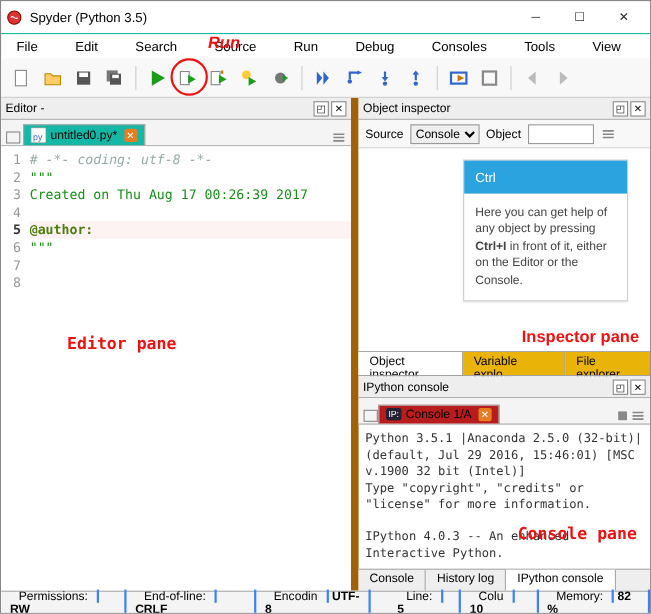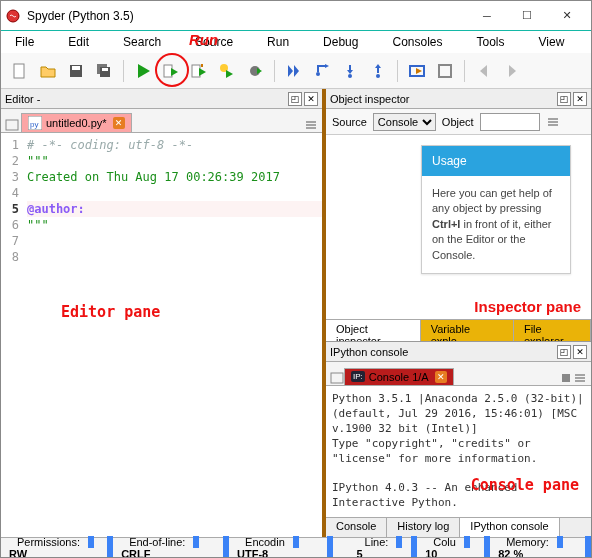--- a/index.html
+++ b/index.html
@@ -11,37 +11,37 @@
 .winbtns div { width: 40px; height: 26px; display: flex; align-items: center; justify-content: center; color: #333; }
 .menubar { height: 22px; display: flex; align-items: center; padding: 0 6px; gap: 18px; }
 .menubar span { padding: 2px 8px; font-size: 12px; cursor: default; }
 .toolbar { height: 36px; display: flex; align-items: center; padding: 0 6px; gap: 2px; border-bottom: 1px solid #ccc; background: #f8f8f8; position: relative; }
 .tbtn { width: 26px; height: 26px; display: flex; align-items: center; justify-content: center; border: 1px solid transparent; }
 .tbtn svg { width: 18px; height: 18px; }
 .sep { width:1px; height:22px; background:#ccc; margin:0 4px; }
 .run-circle { position:absolute; left:154px; top:0px; width:34px; height:34px; border:2px solid #e11; border-radius:50%; pointer-events:none; }
 .run-label { position:absolute; left:188px; top:-22px; color:#e11; font-weight:bold; font-size:14px; font-style:italic; }
 .body { display:flex; height: calc(100% - 30px - 22px - 36px - 20px); }
-.left { width: 325px; display:flex; flex-direction:column; border-right:4px solid #a16207; }
+.left { width: 325px; display:flex; flex-direction:column; border-right:7px solid #a16207; }
 .right { flex:1; display:flex; flex-direction:column; }
 .panehdr { height:20px; background:#eee; border-bottom:1px solid #aaa; display:flex; align-items:center; padding:0 4px; font-size:11px; }
 .panehdr .t { flex:1; }
 .panehdr .pb { width:14px; height:14px; margin-left:2px; border:1px solid #888; display:flex; align-items:center; justify-content:center; font-size:9px; background:#fff; }
 .tabrow { height:24px; display:flex; align-items:flex-end; padding:2px 4px 0; background:#f4f4f4; border-bottom:1px solid #aaa; gap:2px;}
-.filetab { display:flex; align-items:center; padding:2px 6px; background:#fca5a5; border:1px solid #aaa; border-bottom:none; font-size:11px; }
+.filetab { display:flex; align-items:center; padding:2px 6px; background:#14b8a6; border:1px solid #aaa; border-bottom:none; font-size:11px; }
 .filetab .ficon { width:14px; height:14px; margin-right:4px; }
 .filetab .close { margin-left:6px; color:#fff; background:#e67d22; border-radius:2px; width:12px; height:12px; font-size:9px; display:flex; align-items:center; justify-content:center; }
 .editor { flex:1; display:flex; font-family:Consolas,monospace; font-size:12px; background:#fff; position:relative; overflow:hidden;}
 .gutter { width:22px; text-align:right; color:#999; padding:4px 4px 0 0; }
 .gutter div { height:16px; line-height:16px; }
 .code { flex:1; padding:4px 0 0 4px; }
 .code div { height:16px; line-height:16px; white-space:pre; }
 .c-cm { color:#9aa; font-style:italic; }
 .c-str { color:#1a8f1a; }
-.c-dec { color:#8b5cf6; font-weight:bold; }
+.c-dec { color:#4d7c0f; font-weight:bold; }
 .hl { background:#fdf3f3; }
 .annot { position:absolute; color:#e11; font-weight:bold; font-size:15px; }
 .inspector-ctrl { height:26px; display:flex; align-items:center; padding:0 6px; gap:6px; border-bottom:1px solid #ccc; background:#f8f8f8;}
 .inspector-ctrl label { font-size:11px; }
 .inspector-ctrl select, .inspector-ctrl input { font-size:11px; height:18px; border:1px solid #999; }
 .inspector-body { flex:1; position:relative; overflow:hidden; background:#fff;}
 .usage-card { position:absolute; right:20px; top:10px; width:150px; border:1px solid #ccc; box-shadow:0 1px 2px rgba(0,0,0,.1);}
 .usage-card .uh { background:#2aa3df; color:#fff; padding:8px 10px; font-size:12px;}
 .usage-card .ub { padding:10px; font-size:11px; color:#444; line-height:1.4;}
 .insp-tabs { height:22px; display:flex; border-top:1px solid #aaa; background:#eee;}
@@ -49,21 +49,21 @@
 .insp-tabs div.act { background:#fff; }
 .console-wrap { display:flex; flex-direction:column; flex:1; border-top:1px solid #999;}
 .console-tabs { height:24px; display:flex; align-items:flex-end; padding:2px 4px 0; background:#f4f4f4; border-bottom:1px solid #aaa;}
 .console-tabs .ct { display:flex; align-items:flex-start; padding:2px 6px; background:#b91c1c; border:1px solid #aaa; border-bottom:none; font-size:11px;}
 .ipbadge{background:#223;color:#fff;font-size:8px;padding:1px 2px;margin-right:4px;border-radius:2px;}
 .console-out { flex:1; font-family:Consolas,monospace; font-size:11px; padding:6px; color:#333; overflow:hidden; position:relative; line-height:1.35;}
 .console-bottom-tabs { height:20px; display:flex; border-top:1px solid #aaa; background:#eee;}
 .console-bottom-tabs div { padding:2px 10px; border-right:1px solid #aaa; font-size:11px;}
 .console-bottom-tabs div.act { background:#fff;}
 .statusbar { position:absolute; bottom:0; left:0; right:0; height:20px; border-top:1px solid #aaa; display:flex; align-items:center; font-size:11px; background:#f4f4f4;}
-.statusbar span { padding:0 8px; border-right:6px solid #3b82f6;}
+.statusbar span { padding:0 8px; border-right:2px solid #3b82f6;}
 .statusbar b { font-weight:bold;}
 .smallicon{width:14px;height:14px;}
 </style>
 </head>
 <body>
 
 <div class="titlebar">
   <svg class="icon" viewBox="0 0 16 16">
       <circle cx="8" cy="8" r="6" fill="#d33" stroke="#800" stroke-width="1"></circle>
       <path d="M5 8c2-3 4 3 6 0" stroke="#fff" fill="none" stroke-width="1"></path>
@@ -259,21 +259,21 @@
       <label>Source</label>
       <select><option>Console</option></select>
       <label>Object</label>
       <input style="width: 60px;" value="">
       <svg class="smallicon" viewBox="0 0 14 14">
           <path d="M2 4h10M2 7h10M2 10h10" stroke="#888" stroke-width="1.5"></path>
         </svg>
     </div>
     <div class="inspector-body">
       <div class="usage-card">
-        <div class="uh">Usage</div>
+        <div class="uh">Ctrl</div>
         <div class="ub">
           <span>Here you can get help of any object by pressing </span><b>Ctrl+I</b><span> in front of it, either on the Editor or the Console.</span>
         </div>
       </div>
       <span class="annot" style="right:10px;bottom:4px">Inspector pane</span>
     </div>
     <div class="insp-tabs">
       <div class="act">Object inspector</div>
       <div>Variable explo...</div>
       <div>File explorer</div>

